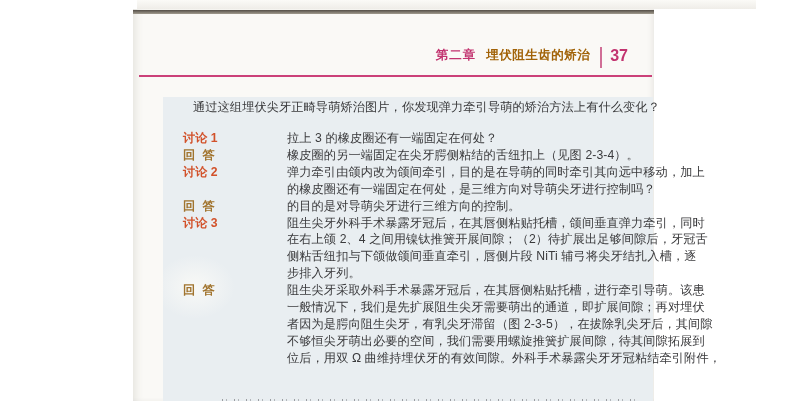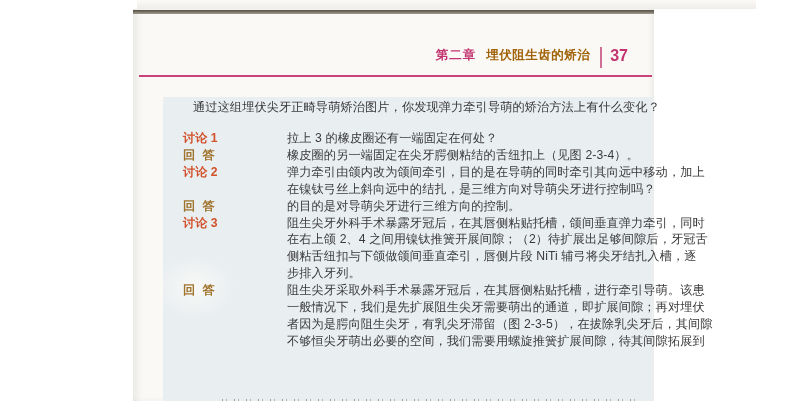--- a/index.html
+++ b/index.html
@@ -116,21 +116,21 @@
         <div class="qa-row">
           <span class="qa-label answer">回 答</span>
           <div class="qa-lines">
             <div class="qa-line">橡皮圈的另一端固定在尖牙腭侧粘结的舌纽扣上（见图 2-3-4）。</div>
           </div>
         </div>
         <div class="qa-row">
           <span class="qa-label question">讨论 2</span>
           <div class="qa-lines">
             <div class="qa-line">弹力牵引由颌内改为颌间牵引，目的是在导萌的同时牵引其向远中移动，加上</div>
-            <div class="qa-line">在镍钛弓丝上斜向远中的结扎，是三维方向对导萌尖牙进行控制吗？</div>
+            <div class="qa-line">的橡皮圈还有一端固定在何处，是三维方向对导萌尖牙进行控制吗？</div>
           </div>
         </div>
         <div class="qa-row">
           <span class="qa-label answer">回 答</span>
           <div class="qa-lines">
             <div class="qa-line">的目的是对导萌尖牙进行三维方向的控制。</div>
           </div>
         </div>
         <div class="qa-row">
           <span class="qa-label question">讨论 3</span>
@@ -141,19 +141,20 @@
             <div class="qa-line">步排入牙列。</div>
           </div>
         </div>
         <div class="qa-row">
           <span class="qa-label answer">回 答</span>
           <div class="qa-lines">
             <div class="qa-line">阻生尖牙采取外科手术暴露牙冠后，在其唇侧粘贴托槽，进行牵引导萌。该患</div>
             <div class="qa-line">一般情况下，我们是先扩展阻生尖牙需要萌出的通道，即扩展间隙；再对埋伏</div>
             <div class="qa-line">者因为是腭向阻生尖牙，有乳尖牙滞留（图 2-3-5），在拔除乳尖牙后，其间隙</div>
             <div class="qa-line">不够恒尖牙萌出必要的空间，我们需要用螺旋推簧扩展间隙，待其间隙拓展到</div>
+            <div class="qa-line">位后，用双 Ω 曲维持埋伏牙的有效间隙。外科手术暴露尖牙牙冠粘结牵引附件，</div>
           </div>
         </div>
       </div>
 
     <div class="clipped-text-line"></div>
   </div>
 </div>
 
 </body></html>

